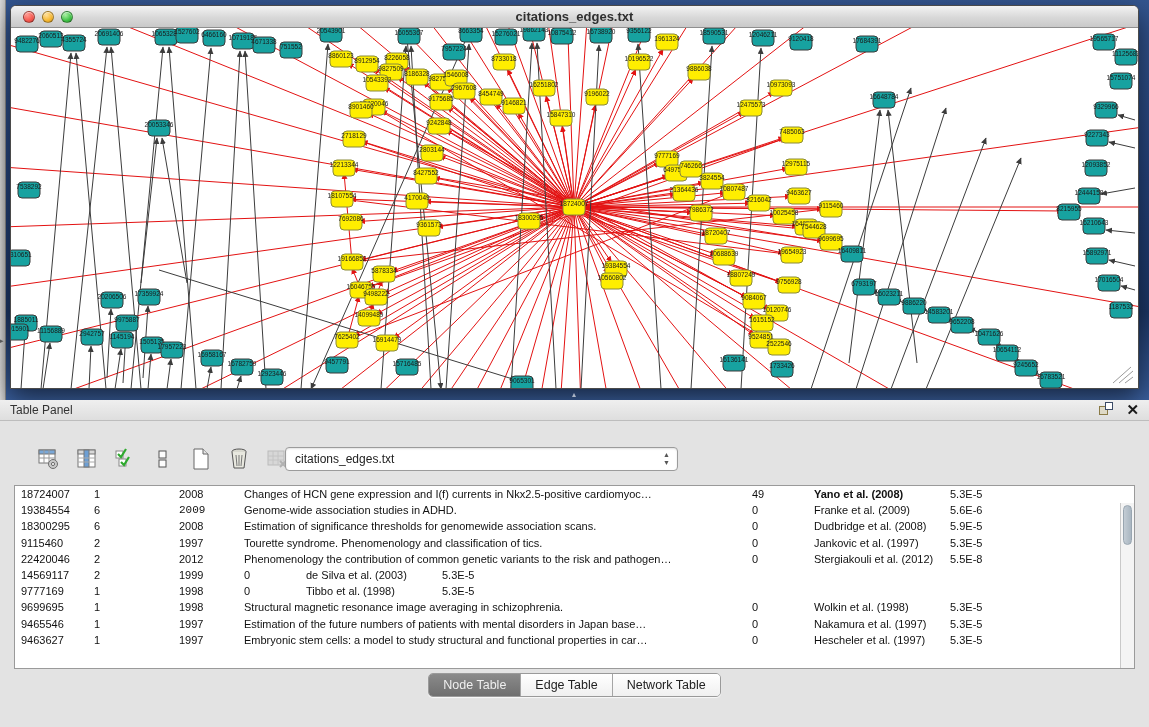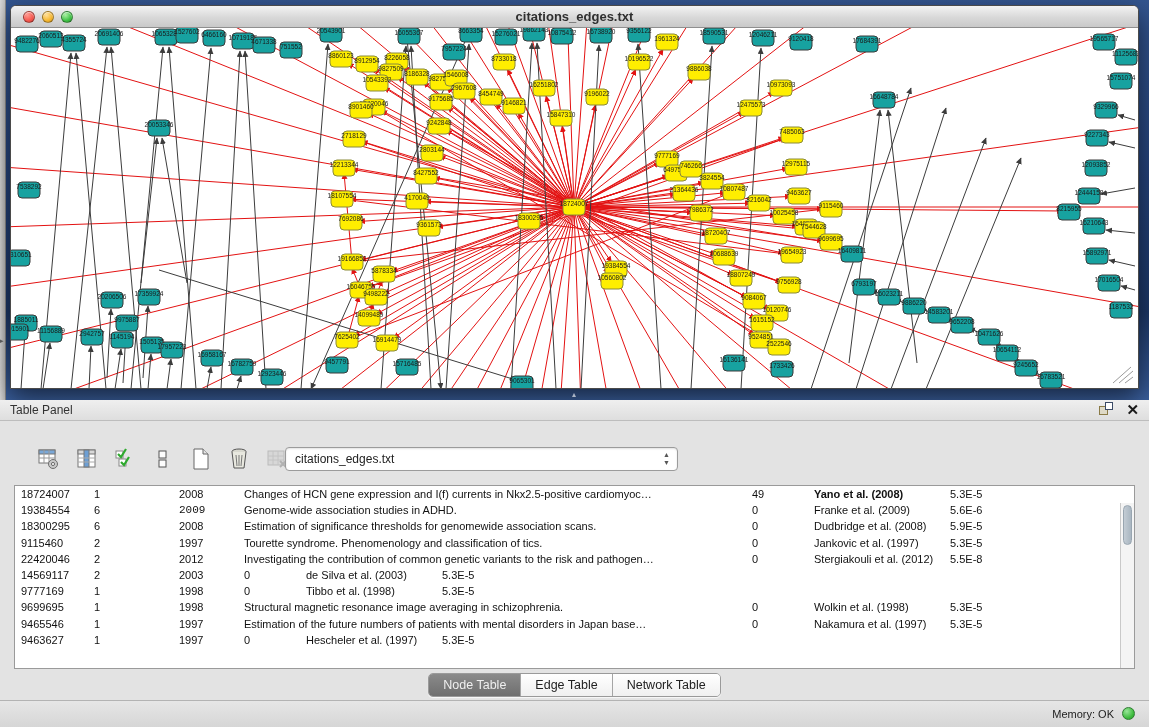--- a/index.html
+++ b/index.html
@@ -966,29 +966,29 @@
             <div class="td" style="width: 65px;">1997</div>
             <div class="td" style="width: 508px;">Tourette syndrome. Phenomenology and classification of tics.</div>
             <div class="td" style="width: 62px;">0</div>
             <div class="td" style="width: 136px;">Jankovic et al. (1997)</div>
             <div class="td" style="width: 82px;">5.3E-5</div>
           </div>
           <div class="trow">
             <div class="td" style="width: 73px;">22420046</div>
             <div class="td" style="width: 85px;">2</div>
             <div class="td" style="width: 65px;">2012</div>
-            <div class="td" style="width: 508px;">Investigating the contribution of common genetic variants to the risk and pathogen…</div>
+            <div class="td" style="width: 508px;">Phenomenology the contribution of common genetic variants to the risk and pathogen…</div>
             <div class="td" style="width: 62px;">0</div>
             <div class="td" style="width: 136px;">Stergiakouli et al. (2012)</div>
             <div class="td" style="width: 82px;">5.5E-8</div>
           </div>
           <div class="trow">
             <div class="td" style="width: 73px;">14569117</div>
             <div class="td" style="width: 85px;">2</div>
-            <div class="td" style="width: 65px;">2003</div>
+            <div class="td" style="width: 65px;">1999</div>
             <div class="td" style="width: 62px;">0</div>
             <div class="td" style="width: 136px;">de Silva et al. (2003)</div>
             <div class="td" style="width: 82px;">5.3E-5</div>
           </div>
           <div class="trow">
             <div class="td" style="width: 73px;">9777169</div>
             <div class="td" style="width: 85px;">1</div>
             <div class="td" style="width: 65px;">1998</div>
             <div class="td" style="width: 62px;">0</div>
             <div class="td" style="width: 136px;">Tibbo et al. (1998)</div>
@@ -1009,38 +1009,33 @@
             <div class="td" style="width: 65px;">1997</div>
             <div class="td" style="width: 508px;">Estimation of the future numbers of patients with mental disorders in Japan base…</div>
             <div class="td" style="width: 62px;">0</div>
             <div class="td" style="width: 136px;">Nakamura et al. (1997)</div>
             <div class="td" style="width: 82px;">5.3E-5</div>
           </div>
           <div class="trow">
             <div class="td" style="width: 73px;">9463627</div>
             <div class="td" style="width: 85px;">1</div>
             <div class="td" style="width: 65px;">1997</div>
+            <div class="td" style="width: 508px;">Embryonic stem cells: a model to study structural and functional properties in car…</div>
             <div class="td" style="width: 62px;">0</div>
             <div class="td" style="width: 136px;">Hescheler et al. (1997)</div>
             <div class="td" style="width: 82px;">5.3E-5</div>
           </div>
         </div>
       <div class="vscroll">
           <div class="thumb"></div>
         </div>
     </div>
 
     <div class="tabs-row">
       <div class="seg" id="segtabs">
           <button class="active">Node Table</button>
           <button>Edge Table</button>
           <button>Network Table</button>
         </div>
     </div>
 
-    <div class="status-bar">
-      <div class="status-right">
-        <span class="mem">Memory: OK</span>
-        <span class="led"></span>
-      </div>
-    </div>
   </div>
 </div>
 
 </body></html>

